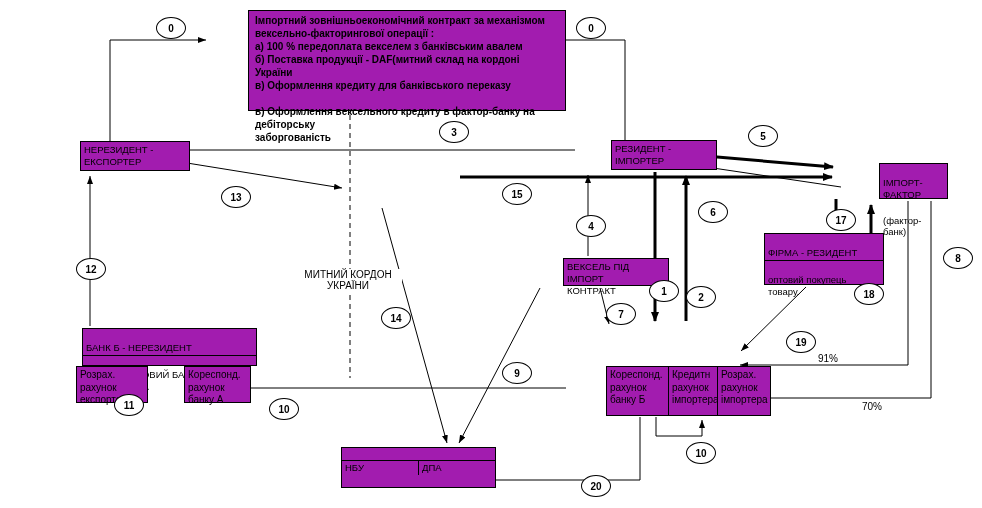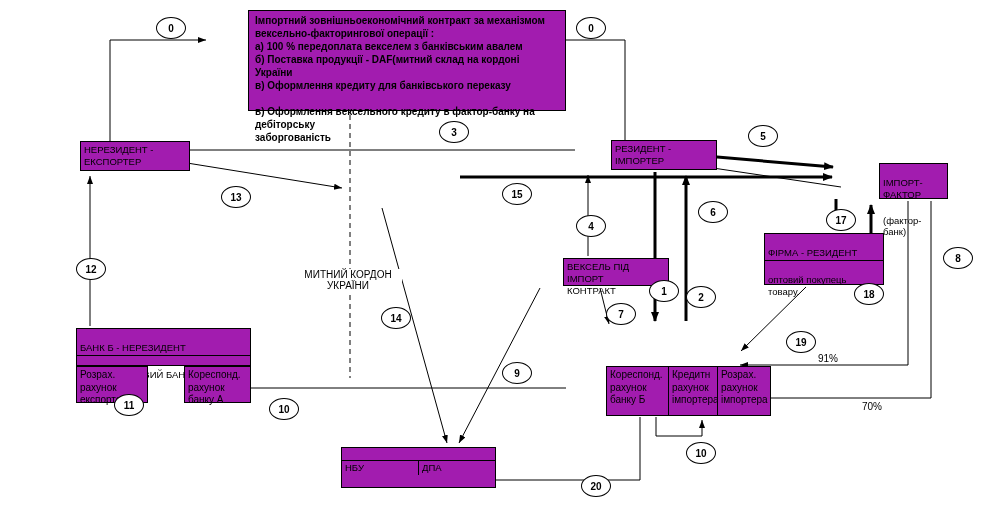--- a/index.html
+++ b/index.html
@@ -90,21 +90,21 @@
 
   <div class="box" style="left:527px;top:258px;width:106px;height:28px">ВЕКСЕЛЬ ПІД ІМПОРТ
 КОНТРАКТ</div>
 
   <div class="box nopad" style="left:728px;top:233px;width:120px;height:52px">
     <div class="hd">ФІРМА - РЕЗИДЕНТ</div>
     <div class="bd">оптовий покупець
 товару.</div>
   </div>
 
-  <div class="box nopad" style="left:40px;top:328px;width:175px;height:38px">
+  <div class="box nopad" style="left:46px;top:328px;width:175px;height:38px">
     <div class="hd">БАНК Б - НЕРЕЗИДЕНТ</div>
     <div class="bd">РОЗРАХУНКОВИЙ БАНК
 ЕКСПОРТЕРА</div>
   </div>
   <div class="box acc" style="left:40px;top:366px;width:72px;height:37px">Розрах.
 рахунок
 експортера</div>
   <div class="box acc" style="left:148px;top:366px;width:67px;height:37px">Кореспонд.
 рахунок
 банку А</div>

